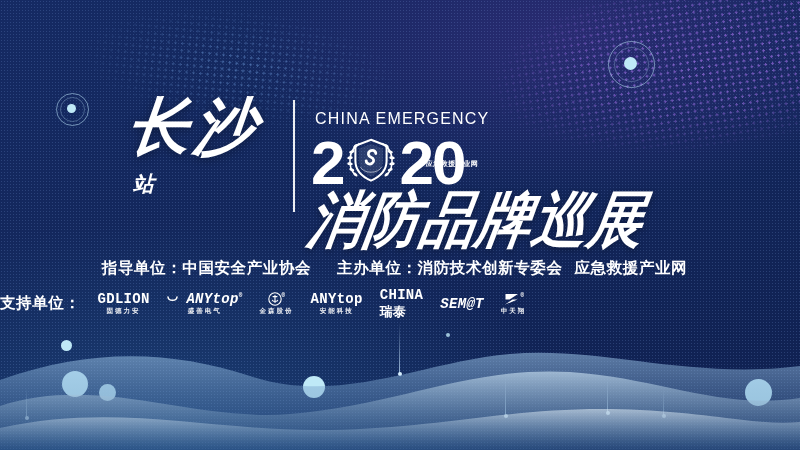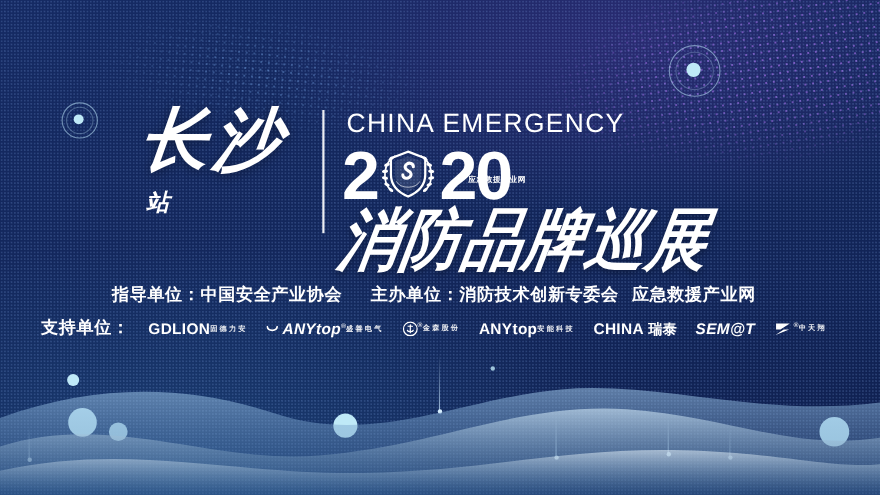--- a/index.html
+++ b/index.html
@@ -61,22 +61,22 @@
     font-style:italic;text-shadow:0 2px 10px rgba(0,0,0,.35);
     transform:skewX(-6deg);
   }
   .city-sub{
     position:absolute;left:34px;top:74px;font-size:21px;font-weight:700;
     font-style:italic;letter-spacing:1px;
   }
   .divider{width:2px;height:112px;background:rgba(255,255,255,.92);margin:4px 14px 0 4px;}
   .title-block{position:relative;width:392px;}
   .eyebrow{
-    font-size:24px;letter-spacing:1.2px;font-weight:400;line-height:1;
-    margin:5px 0 5px 6px;color:#ffffff;
+    font-size:16px;letter-spacing:1.2px;font-weight:400;line-height:1;
+    margin:15px 0 5px 6px;color:#ffffff;
   }
   .row2{display:flex;align-items:flex-end;gap:4px;}
   .cn-small{
     font-size:33px;font-weight:700;letter-spacing:6px;line-height:1;
     margin-left:4px;white-space:nowrap;
   }
   .year{
     position:relative;display:flex;align-items:flex-end;line-height:1;
     font-size:62px;font-weight:800;letter-spacing:-2px;margin-left:2px;
   }
@@ -93,25 +93,25 @@
   }
   
   .credits{position:absolute;left:0;right:11px;top:258px;text-align:center;}
   .credit-line{
     font-size:15.5px;font-weight:700;letter-spacing:.6px;color:#ffffff;
     white-space:nowrap;
   }
   .credit-line .gap{display:inline-block;width:26px;}
   .credit-line .gap-sm{display:inline-block;width:12px;}
   .sponsors{
-    margin-top:9px;display:flex;align-items:center;justify-content:center;gap:17px;
+    margin-top:9px;display:flex;align-items:center;gap:17px;
     white-space:nowrap;
   }
   .sponsor-label{font-size:15.5px;font-weight:700;letter-spacing:.6px;}
-  .logo{display:flex;flex-direction:row;align-items:center;line-height:1;}
+  .logo{display:flex;flex-direction:column;align-items:center;line-height:1;font-family:Liberation Mono, monospace;}
   .logo-main{font-size:14px;font-weight:800;letter-spacing:.3px;font-style:italic;}
   .logo-main.up{font-style:normal;}
   .logo-sub{font-size:6.5px;letter-spacing:2px;margin-top:2.5px;opacity:.92;font-weight:700;}
   .logo-reti{display:flex;align-items:baseline;gap:4px;}
   .logo-reti .cn{font-size:13px;font-weight:700;font-style:normal;letter-spacing:0;}
   .mark{display:inline-block;vertical-align:middle;}
   .tm{font-size:6px;vertical-align:super;opacity:.9;}
 </style>
 </head>
 <body>

